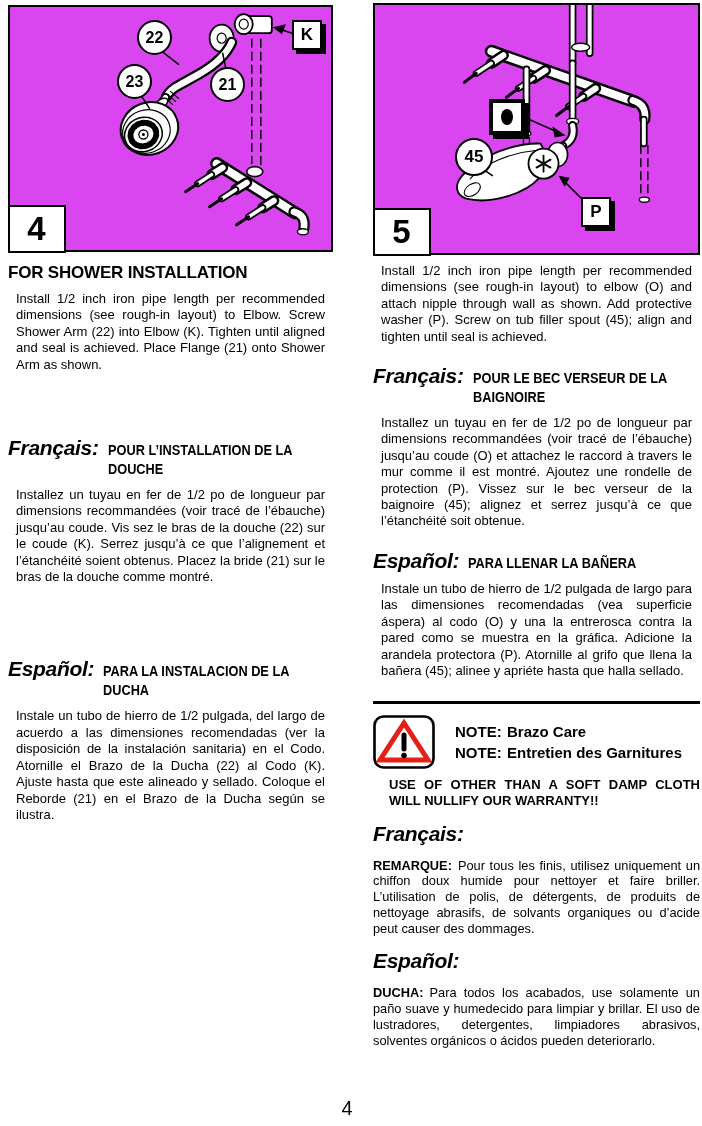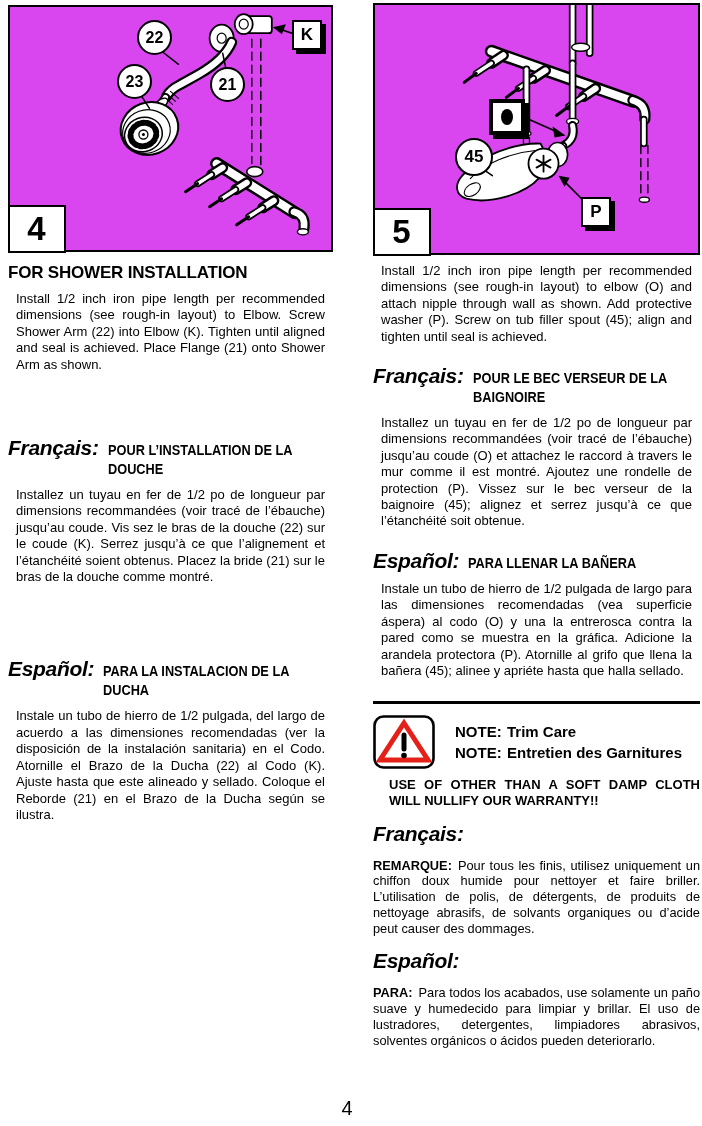--- a/index.html
+++ b/index.html
@@ -278,29 +278,29 @@
     <hr class="rule">
 
     <div class="note-row">
       <svg class="warn-icon" width="62" height="54" viewBox="0 0 62 54">
         <rect x="1.5" y="1.5" width="59" height="51" rx="9" fill="#fff" stroke="#000" stroke-width="2.6"></rect>
         <path d="M31 8 L55 45 H7 Z" fill="#fff" stroke="#e32119" stroke-width="5" stroke-linejoin="miter"></path>
         <path d="M31 20 V34" stroke="#000" stroke-width="5" stroke-linecap="round"></path>
         <circle cx="31" cy="40.5" r="2.8" fill="#000"></circle>
       </svg>
       <div class="note-lines">
-        <div><span class="lbl">NOTE:</span><span>Trim Care</span></div>
+        <div><span class="lbl">NOTE:</span><span>Brazo Care</span></div>
         <div><span class="lbl">NOTE:</span><span>Entretien des Garnitures</span></div>
       </div>
     </div>
 
     <p class="warranty">USE OF OTHER THAN A SOFT DAMP CLOTH WILL NULLIFY OUR WARRANTY!!</p>
 
     <p class="lang-solo">Français:</p>
     <p class="note-p tight"><b>REMARQUE:</b><span>Pour tous les finis, utilisez uniquement un chiffon doux humide pour nettoyer et faire briller.  L’utilisation de polis, de détergents, de produits de nettoyage abrasifs, de solvants organiques ou d’acide peut causer des dommages.</span></p>
 
     <p class="lang-solo">Español:</p>
-    <p class="note-p tight"><b>PARA:</b><span>Para todos los acabados, use solamente un paño suave y humedecido para limpiar y brillar.  El uso de lustradores, detergentes, limpiadores abrasivos, solventes orgánicos o ácidos pueden deteriorarlo.</span></p>
+    <p class="note-p tight"><b>DUCHA:</b><span>Para todos los acabados, use solamente un paño suave y humedecido para limpiar y brillar.  El uso de lustradores, detergentes, limpiadores abrasivos, solventes orgánicos o ácidos pueden deteriorarlo.</span></p>
 
   </div>
 
   <div class="page-num">4</div>
 </div>
 
 </body></html>

